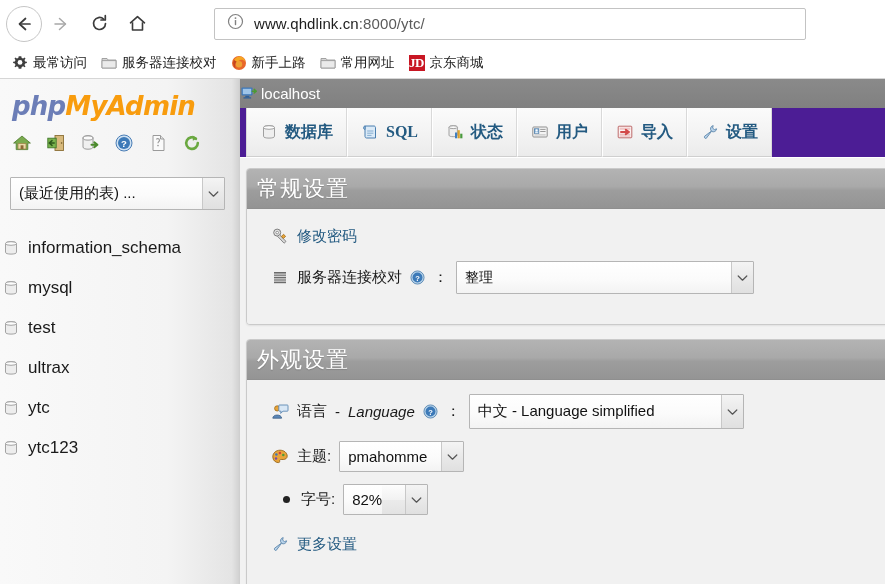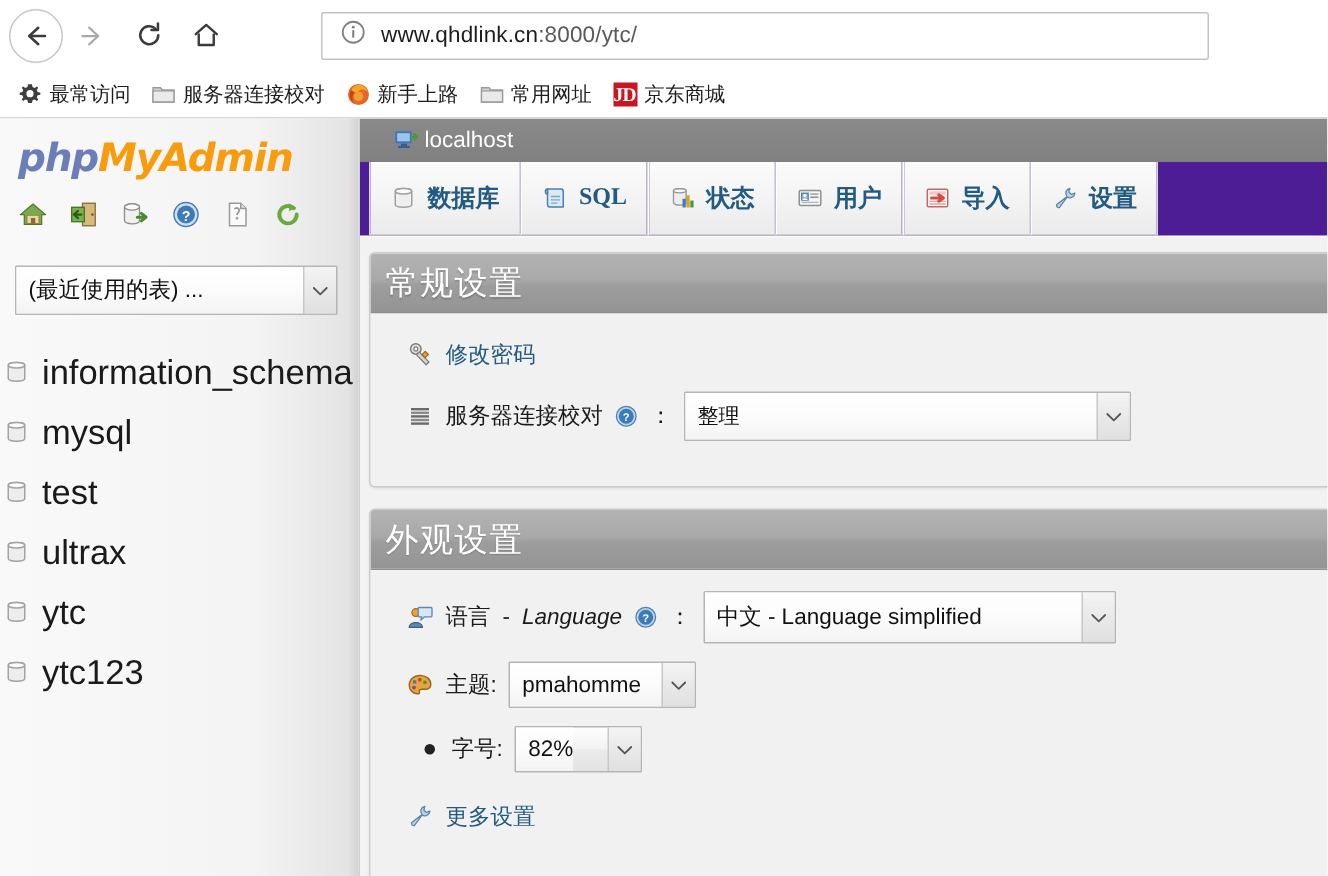--- a/index.html
+++ b/index.html
@@ -168,39 +168,38 @@
   }
   #db-list li {
     display: flex;
     align-items: center;
     height: 40px;
     padding-left: 4px;
     gap: 10px;
   }
   .db-icon { width: 14px; height: 16px; flex: 0 0 14px; display:block; }
   .db-name {
-    font-size: 23px;
+    font-size: 17px;
     color: #1a1a1a;
     white-space: nowrap;
   }
 
   
   #main {
     flex: 1 1 auto;
     height: 506px;
     background: #f2f2f2;
     overflow: hidden;
     position: relative;
   }
   #server-header {
     height: 29px;
     background: linear-gradient(to bottom, #8a8a8a 0%, #808080 100%);
     display: flex;
     align-items: center;
-    padding-left: 22px;
     gap: 4px;
   }
   #server-header .srv-label {
     color: #ffffff;
     font-size: 15px;
   }
   #tabbar {
     height: 50px;
     background: #4c1d95;
     display: flex;

